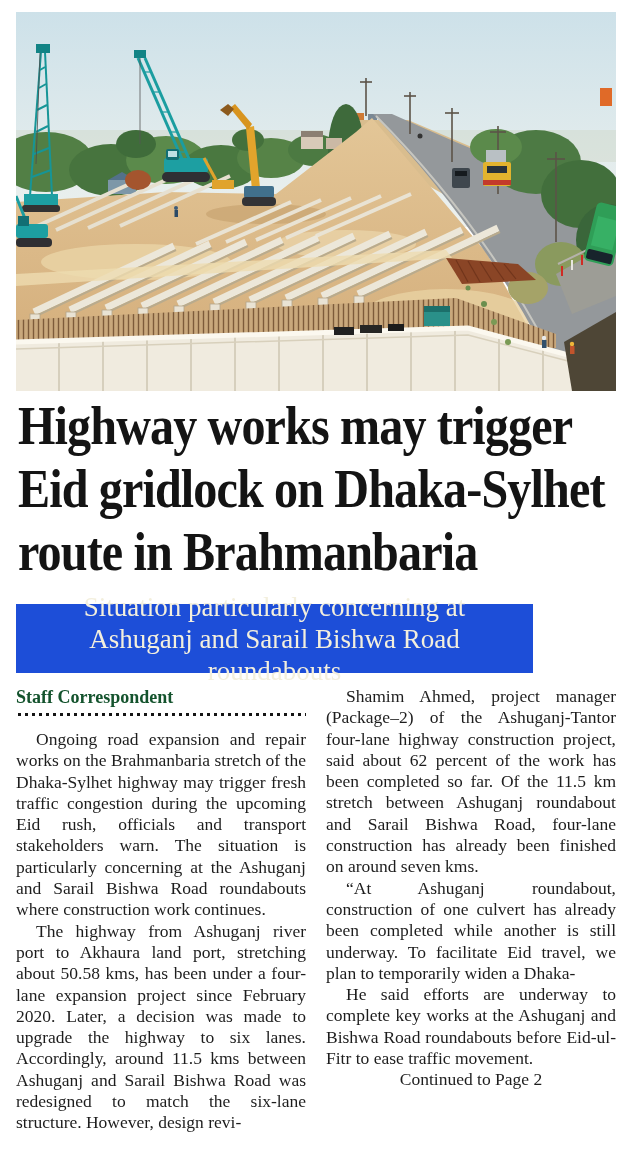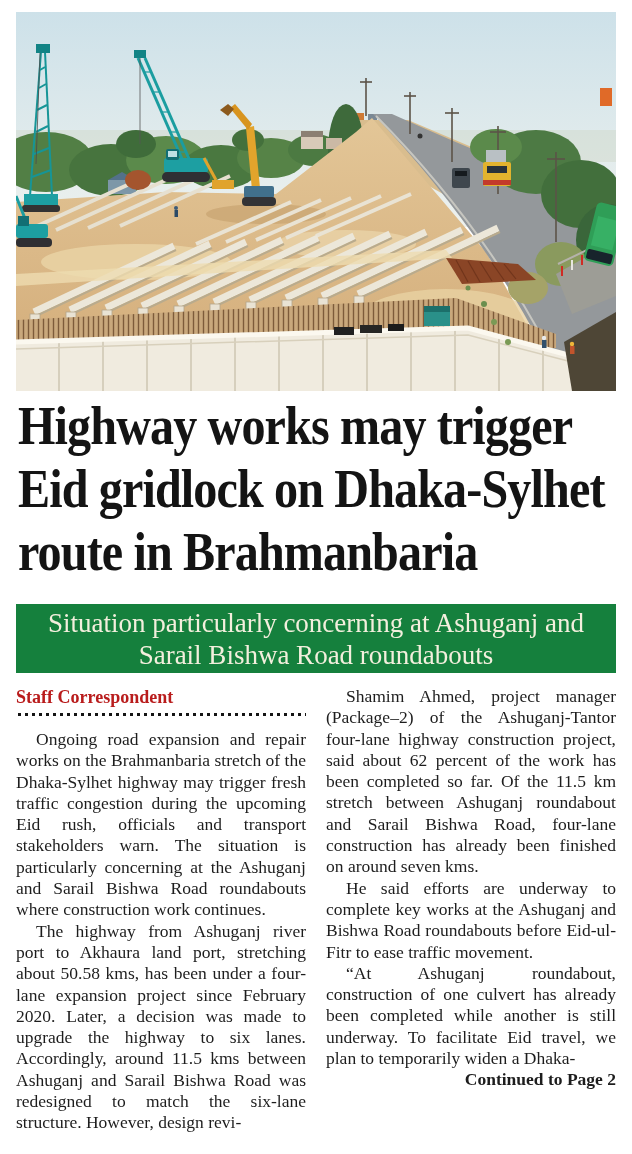--- a/index.html
+++ b/index.html
@@ -8,39 +8,39 @@
     font-family:"Liberation Serif","DejaVu Serif",serif;
   }
   .photo{position:absolute;left:16px;top:12px;width:600px;height:379px;margin:0;overflow:hidden;}
   .photo svg{display:block;}
   .headline{
     position:absolute;left:18px;top:394px;width:688px;margin:0;
     font-size:55px;line-height:63px;font-weight:700;color:#141414;
     letter-spacing:-1px;transform:scaleX(0.875);transform-origin:left top;
   }
   .banner{
-    position:absolute;left:16px;top:604px;width:600px;height:69px;
-    background:#15803d;color:#f3efdd;
+    position:absolute;left:16px;top:604px;width:517px;height:69px;
+    background:#1d4ed8;color:#f3efdd;
     display:flex;align-items:center;justify-content:center;text-align:center;
     font-size:27px;line-height:32px;padding:0 26px;box-sizing:border-box;
   }
   .body-text{
     position:absolute;left:16px;top:686px;width:600px;height:468px;
     display:flex;gap:20px;color:#1d1d1d;
   }
   .col{width:290px;font-size:17.5px;line-height:21.3px;text-align:justify;}
   .col p{margin:0;}
   .col p.indent{text-indent:20px;}
-  .byline{font-weight:700;font-size:18px;line-height:22px;color:#b91c1c;}
+  .byline{font-weight:700;font-size:18px;line-height:22px;color:#14532d;}
   .dotted-rule{
     height:5px;margin:4px 0 12px 0;
     background-image:radial-gradient(circle,#141414 1.6px,transparent 1.9px);
     background-size:7px 5px;background-repeat:repeat-x;background-position:0 0;
   }
-  .continued{text-align:right;font-weight:700;}
+  .continued{text-align:center;font-weight:400;}
 </style>
 </head>
 <body>
 
 <div class="page">
 
   <figure class="photo" role="img" aria-label="Aerial view of highway construction in Brahmanbaria: teal crawler cranes and an excavator beside rows of precast concrete girders, a new retaining wall, and trucks and a bus on the existing Dhaka-Sylhet road">
     <svg viewBox="0 0 600 379" width="600" height="379" xmlns="http://www.w3.org/2000/svg">
       <defs>
         <linearGradient id="gSky" x1="0" y1="0" x2="0" y2="1">
@@ -308,19 +308,19 @@
 
   <div class="body-text">
     <div class="col">
       <div class="byline">Staff Correspondent</div>
       <div class="dotted-rule"></div>
       <p class="indent">Ongoing road expansion and repair works on the Brahmanbaria stretch of the Dhaka-Sylhet highway may trigger fresh traffic congestion during the upcoming Eid rush, officials and transport stakeholders warn. The situation is particularly concerning at the Ashuganj and Sarail Bishwa Road roundabouts where construction work continues.</p>
       <p class="indent">The highway from Ashuganj river port to Akhaura land port, stretching about 50.58 kms, has been under a four-lane expansion project since February 2020. Later, a decision was made to upgrade the highway to six lanes. Accordingly, around 11.5 kms between Ashuganj and Sarail Bishwa Road was redesigned to match the six-lane structure. However, design revi-</p>
     </div>
     <div class="col">
       <p class="indent">Shamim Ahmed, project manager (Package–2) of the Ashuganj-Tantor four-lane highway construction project, said about 62 percent of the work has been completed so far. Of the 11.5 km stretch between Ashuganj roundabout and Sarail Bishwa Road, four-lane construction has already been finished on around seven kms.</p>
+      <p class="indent">“At Ashuganj roundabout, construction of one culvert has already been completed while another is still underway. To facilitate Eid travel, we plan to temporarily widen a Dhaka-</p>
       <p class="indent">He said efforts are underway to complete key works at the Ashuganj and Bishwa Road roundabouts before Eid-ul-Fitr to ease traffic movement.</p>
-      <p class="indent">“At Ashuganj roundabout, construction of one culvert has already been completed while another is still underway. To facilitate Eid travel, we plan to temporarily widen a Dhaka-</p>
       <p class="continued">Continued to Page 2</p>
     </div>
   </div>
 
 </div>
 
 </body></html>

